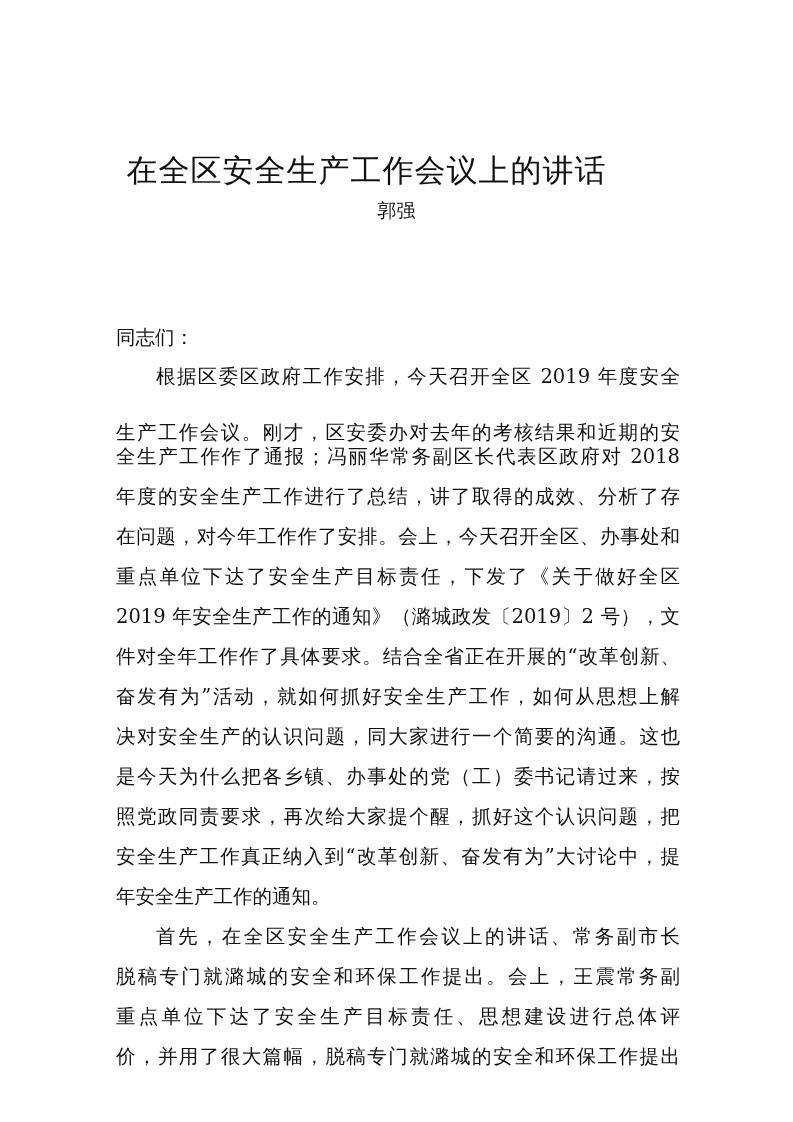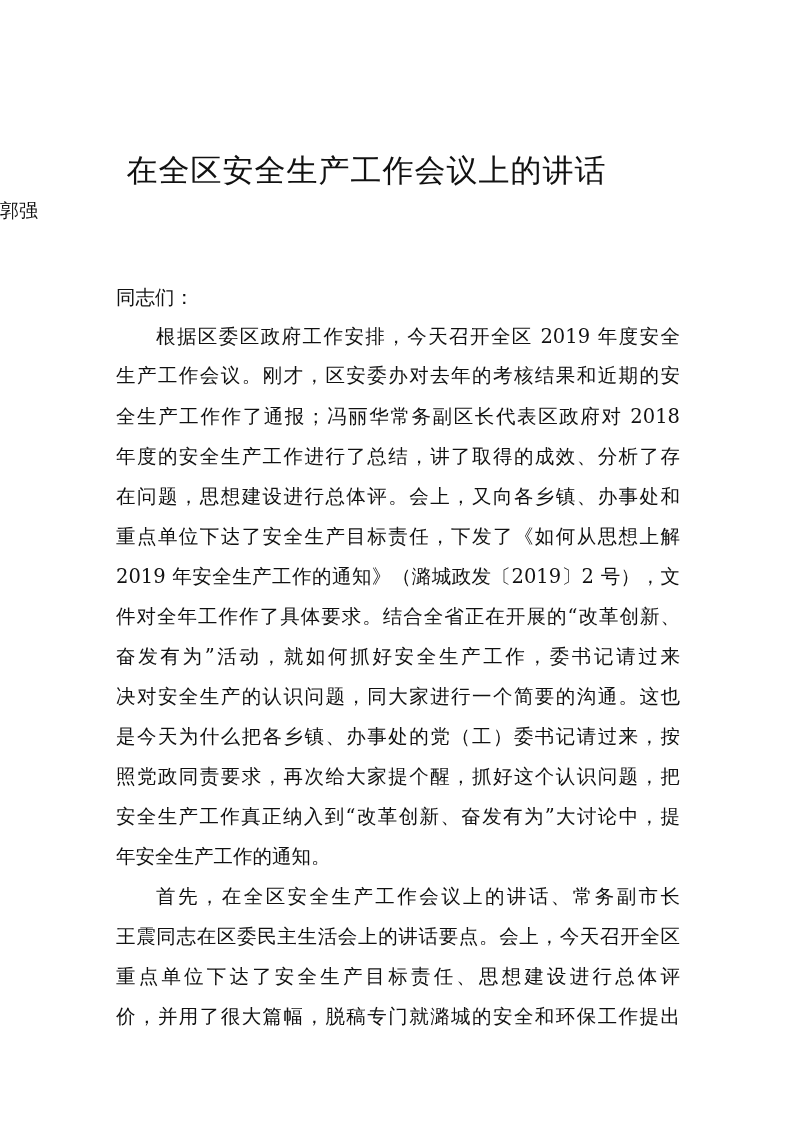--- a/index.html
+++ b/index.html
@@ -1,47 +1,47 @@
 <!DOCTYPE html>
 <html><head>
 <meta charset="utf-8">
 <style>
   html, body { margin:0; padding:0; background:#ffffff; }
   body { width:793px; height:1122px; position:relative; overflow:hidden;
          font-family: "DejaVu Serif", "Liberation Serif", serif; color:#111; }
   .title { position:absolute; left:0; width:733px; top:150px; text-align:center;
            font-size:31px; letter-spacing:1px; line-height:40px; }
-  .author { position:absolute; left:0; width:793px; top:197px; 
+  .author { position:absolute; left:0; width:793px; top:197px; text-align:center;
             font-size:19px; line-height:26px; }
   .line { position:absolute; left:116px; width:564px; font-size:19.5px; line-height:28px;
-          white-space:nowrap; text-align:justify; text-align-last:justify; }
+          white-space:nowrap; text-align:justify; text-align-last:justify;margin-top:40px; }
   .line.indent { left:156px; width:524px; }
   .line.last { text-align-last:left; }
 </style>
 </head>
 <body>
 
 <div>
   <div class="title">在全区安全生产工作会议上的讲话</div>
   <div class="author">郭强</div>
 
   <div class="line last" style="top:284px">同志们：</div>
 
   <div class="line indent" style="top:323px">根据区委区政府工作安排，今天召开全区 2019 年度安全</div>
-  <div class="line" style="top:362px">生产工作会议。刚才，区安委办对去年的考核结果和近期的安</div>
+  <div class="line" style="top:379px">生产工作会议。刚才，区安委办对去年的考核结果和近期的安</div>
   <div class="line" style="top:403px">全生产工作作了通报；冯丽华常务副区长代表区政府对 2018</div>
   <div class="line" style="top:443px">年度的安全生产工作进行了总结，讲了取得的成效、分析了存</div>
-  <div class="line" style="top:483px">在问题，思想建设进行总体评。会上，又向各乡镇、办事处和</div>
-  <div class="line" style="top:523px">重点单位下达了安全生产目标责任，下发了《如何从思想上解</div>
+  <div class="line" style="top:483px">在问题，对今年工作作了安排。会上，今天召开全区、办事处和</div>
+  <div class="line" style="top:523px">重点单位下达了安全生产目标责任，下发了《关于做好全区</div>
   <div class="line" style="top:563px">2019 年安全生产工作的通知》（潞城政发〔2019〕2 号），文</div>
   <div class="line" style="top:603px">件对全年工作作了具体要求。结合全省正在开展的“改革创新、</div>
-  <div class="line" style="top:643px">奋发有为”活动，就如何抓好安全生产工作，委书记请过来</div>
+  <div class="line" style="top:643px">奋发有为”活动，就如何抓好安全生产工作，如何从思想上解</div>
   <div class="line" style="top:683px">决对安全生产的认识问题，同大家进行一个简要的沟通。这也</div>
   <div class="line" style="top:723px">是今天为什么把各乡镇、办事处的党（工）委书记请过来，按</div>
   <div class="line" style="top:763px">照党政同责要求，再次给大家提个醒，抓好这个认识问题，把</div>
   <div class="line" style="top:803px">安全生产工作真正纳入到“改革创新、奋发有为”大讨论中，提</div>
   <div class="line last" style="top:843px">年安全生产工作的通知。</div>
 
   <div class="line indent" style="top:883px">首先，在全区安全生产工作会议上的讲话、常务副市长</div>
-  <div class="line" style="top:923px">王震同志在区委民主生活会上的讲话要点。会上，今天召开全区</div>
+  <div class="line" style="top:923px">脱稿专门就潞城的安全和环保工作提出。会上，王震常务副</div>
   <div class="line" style="top:963px">重点单位下达了安全生产目标责任、思想建设进行总体评</div>
   <div class="line" style="top:1003px">价，并用了很大篇幅，脱稿专门就潞城的安全和环保工作提出</div>
 </div>
 
 </body></html>

